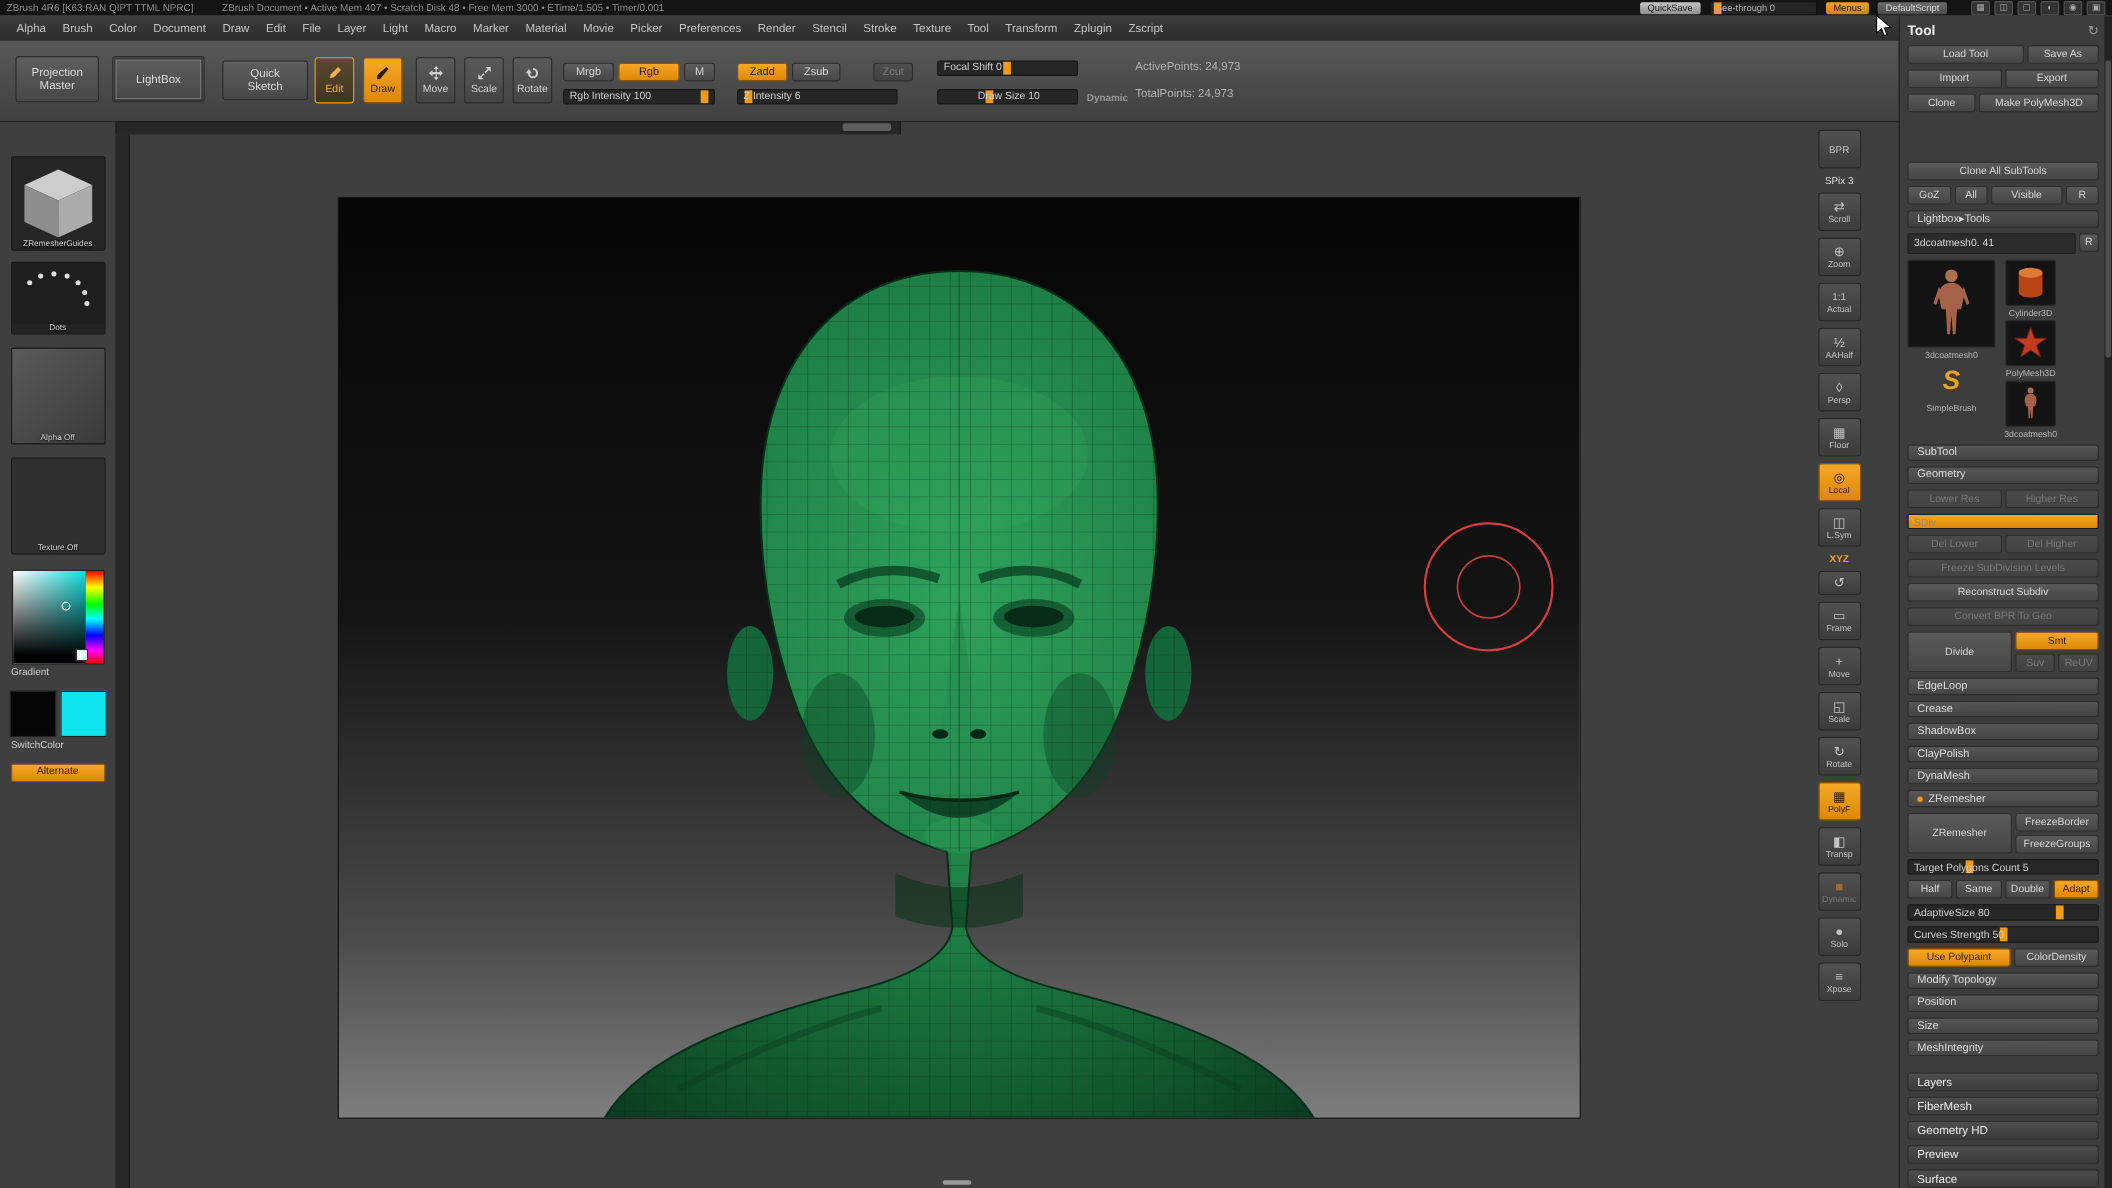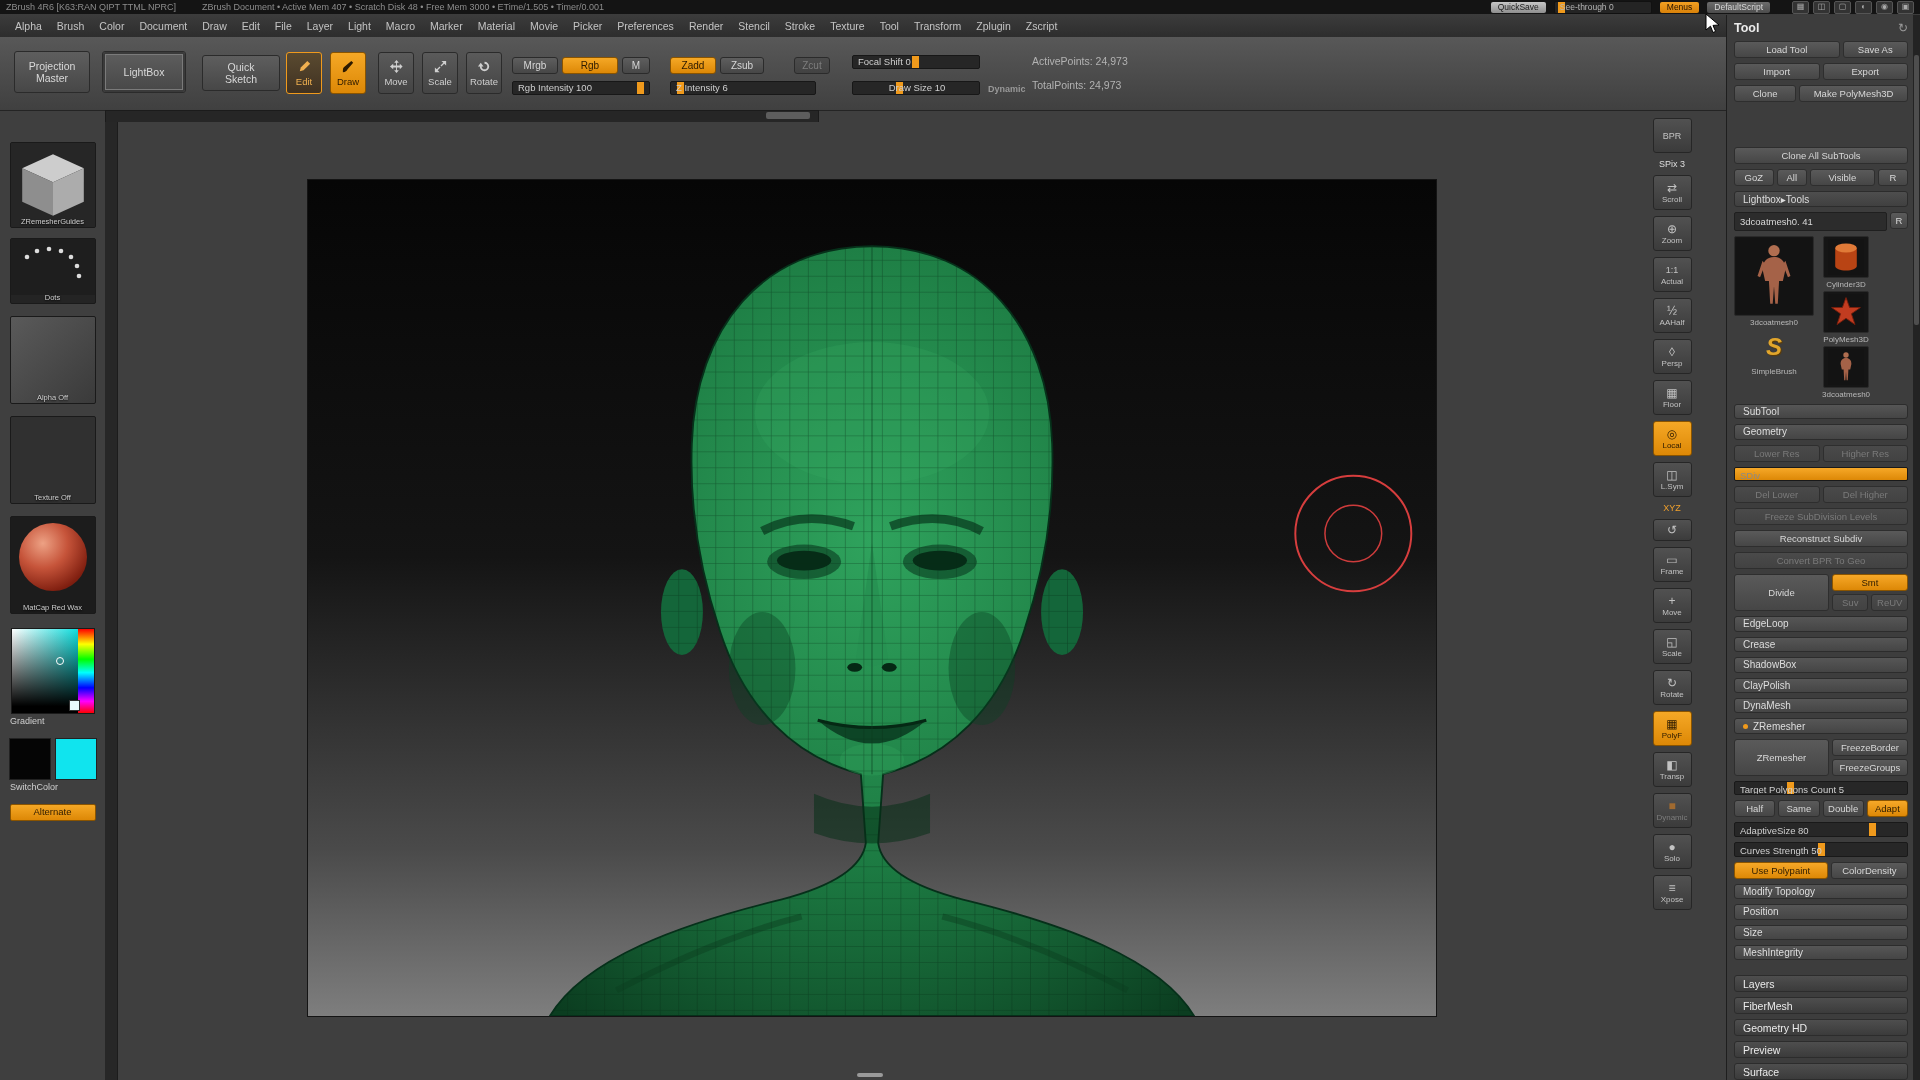--- a/index.html
+++ b/index.html
@@ -76,21 +76,21 @@
   
   .rshelf{position:absolute;left:1650px;top:118px;width:44px;bottom:0;display:flex;flex-direction:column;
           align-items:center;gap:6px;}
   .rs-btn{width:37px;height:33px;background:linear-gradient(#515151,#3b3b3b);border:1px solid #262626;
           border-radius:3px;display:flex;flex-direction:column;align-items:center;justify-content:center;
           color:#c2c2c2;font-size:8px;line-height:1;gap:2px;}
   .rs-btn .ic{font-size:12px;line-height:12px;}
   .rs-btn.active{background:linear-gradient(#f5a826,#dd8806);color:#2c1a00;border-color:#8a5400;}
   .rs-btn.dim{color:#7d7d7d;}
   .rs-text{font-size:9px;color:#dedede;}
-  .rs-text.orange{color:#f0a02c;font-weight:normal;}
+  .rs-text.orange{color:#f0a02c;font-weight:bold;}
   
   .panel{position:absolute;left:1726px;top:15px;width:194px;bottom:0;background:#3d3d3d;
          border-left:1px solid #1e1e1e;box-sizing:border-box;padding:4px 12px 0 7px;
          display:flex;flex-direction:column;gap:5px;overflow:hidden;}
   .panel-scroll{position:absolute;right:0;top:15px;bottom:0;width:7px;background:#232323;}
   .panel-scroll .handle{position:absolute;left:1px;top:40px;width:5px;height:270px;background:#4e4e4e;border-radius:2px;}
   .phead{display:flex;align-items:center;height:22px;}
   .phead .t{font-size:12.5px;font-weight:bold;color:#ececec;}
   .phead .ic{margin-left:auto;color:#9a9a9a;font-size:12px;}
   .prow{display:flex;gap:3px;}
@@ -284,25 +284,20 @@
         <circle cx="68" cy="37" r="2.3"></circle>
       </g>
     </svg>
     <span class="cap">Dots</span>
   </div>
   <div class="thumbL" style="height:86px;margin-top:12px;background:linear-gradient(135deg,#5a5a5a,#3a3a3a);">
     <span class="cap">Alpha  Off</span>
   </div>
   <div class="thumbL" style="height:86px;margin-top:12px;background:#303030;">
     <span class="cap">Texture  Off</span>
-  </div>
-  <div class="thumbL" style="height:96px;margin-top:12px;background:#1c1c1c;">
-    <div style="position:absolute;left:8px;top:6px;width:68px;height:68px;border-radius:50%;
-         background:radial-gradient(circle at 35% 30%, #eda184, #c6543a 38%, #801f10 75%, #47100a 100%);"></div>
-    <span class="cap">MatCap Red Wax</span>
   </div>
   <div style="margin-top:14px;width:84px;">
     <div style="position:relative;width:84px;height:86px;border:1px solid #1a1a1a;box-sizing:border-box;">
       <div style="position:absolute;left:0;top:0;width:66px;height:84px;
            background:linear-gradient(to bottom, rgba(0,0,0,0), #000 92%), linear-gradient(to right, #ffffff, #10dede);"></div>
       <div style="position:absolute;right:0;top:0;width:16px;height:84px;
            background:linear-gradient(to bottom,#ff0000,#ffff00 18%,#00ff00 36%,#00ffff 52%,#0000ff 70%,#ff00ff 86%,#ff0000);"></div>
       <div style="position:absolute;left:44px;top:28px;width:6px;height:6px;border:1px solid #fff;border-radius:50%;"></div>
       <div style="position:absolute;right:14px;bottom:2px;width:9px;height:9px;background:#eafcfc;border:1px solid #333;"></div>
     </div>

